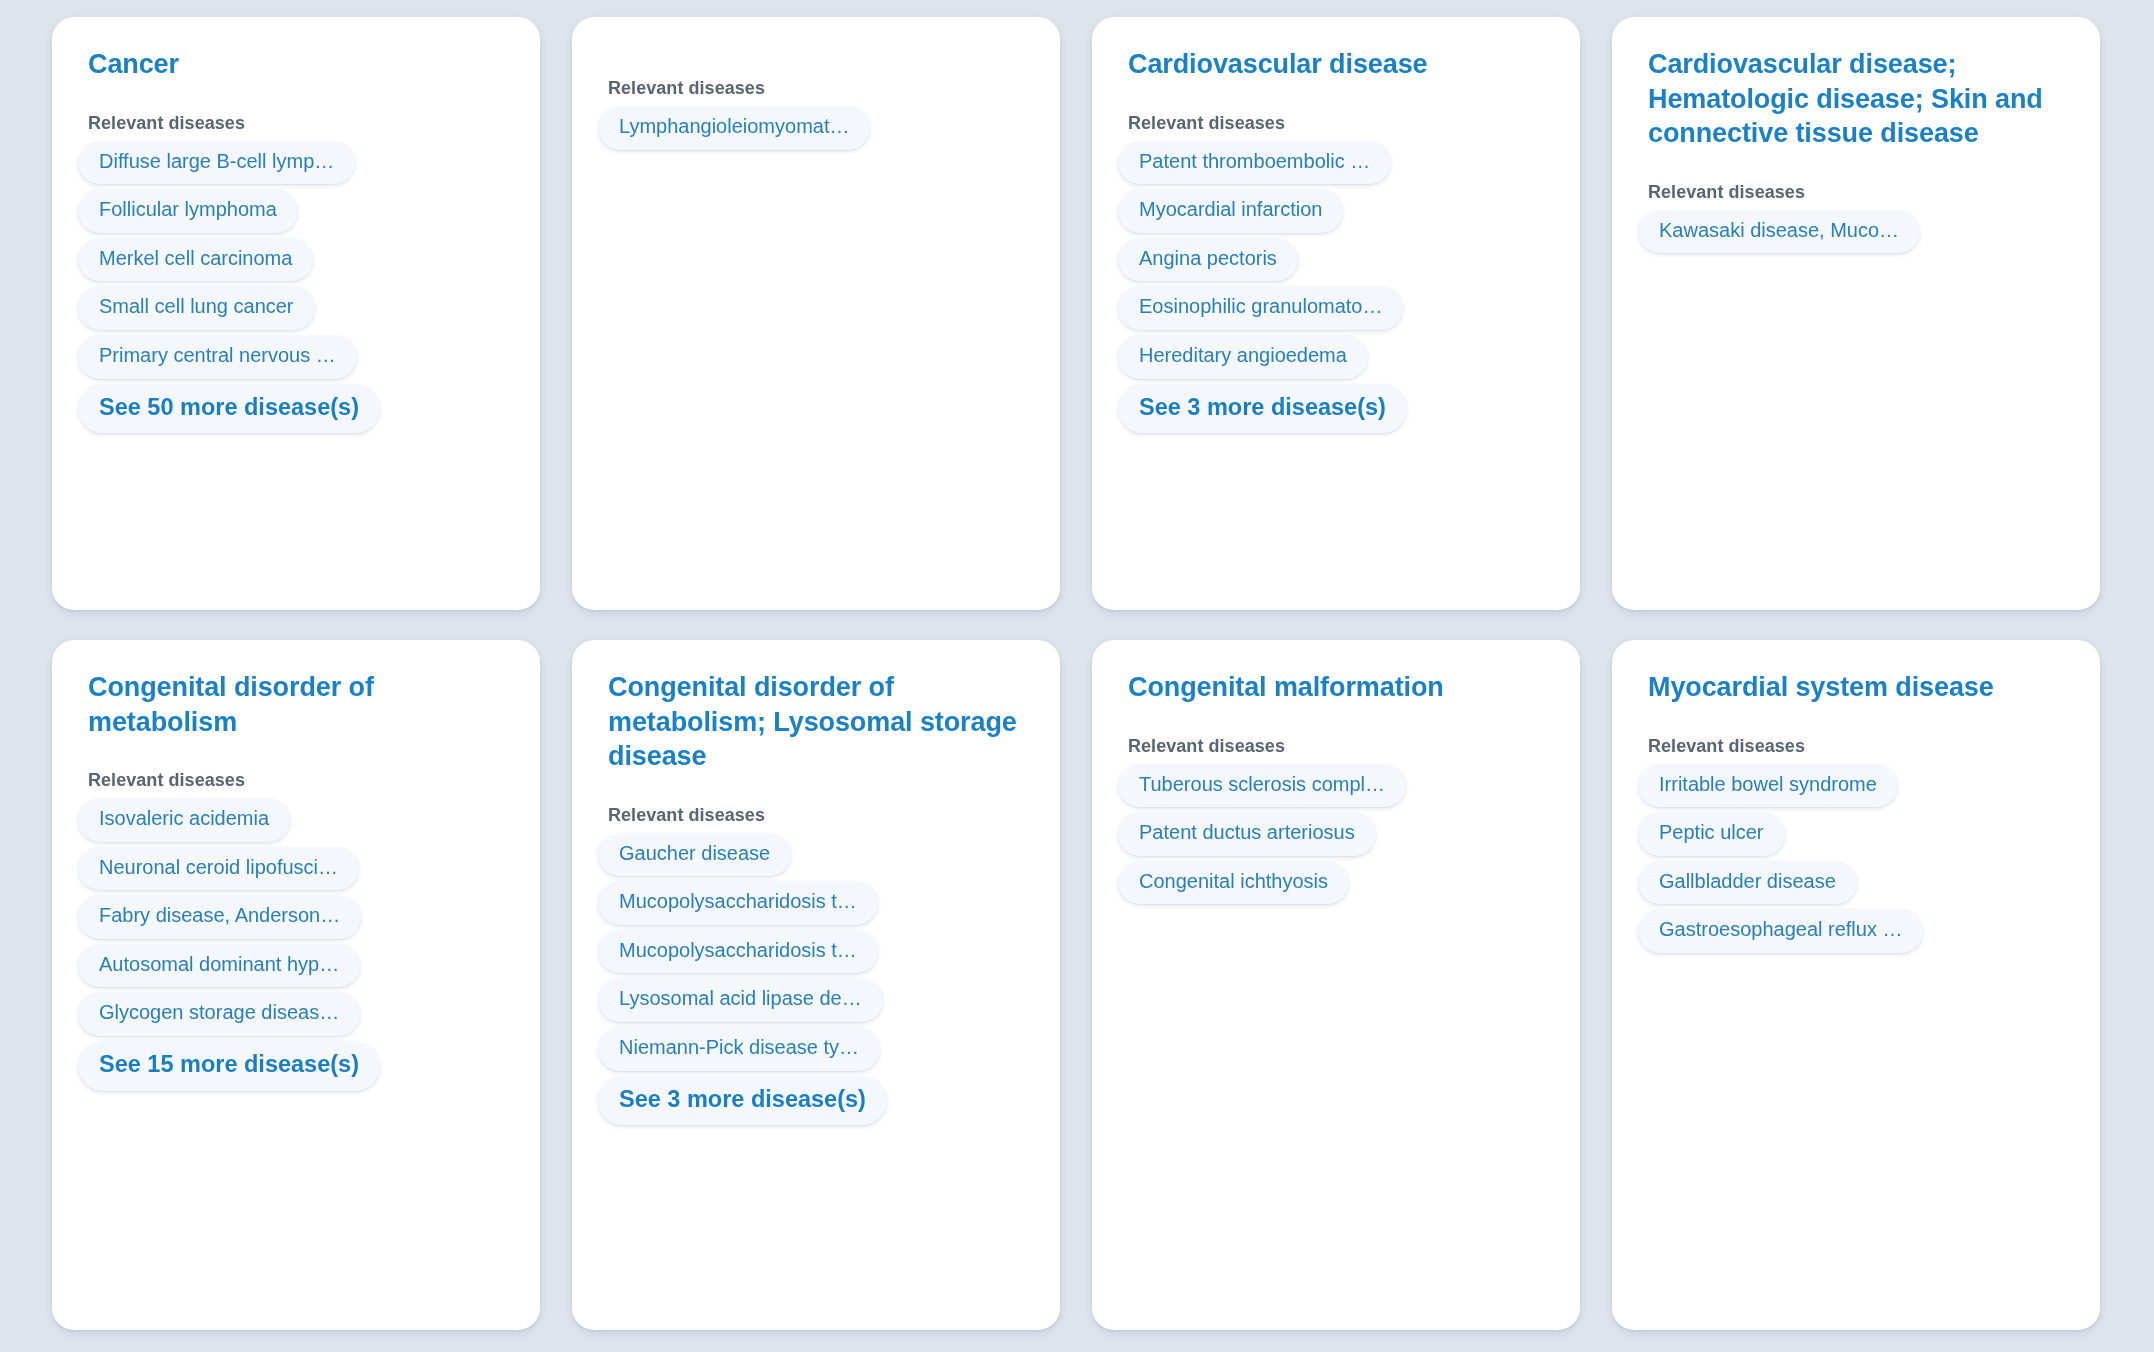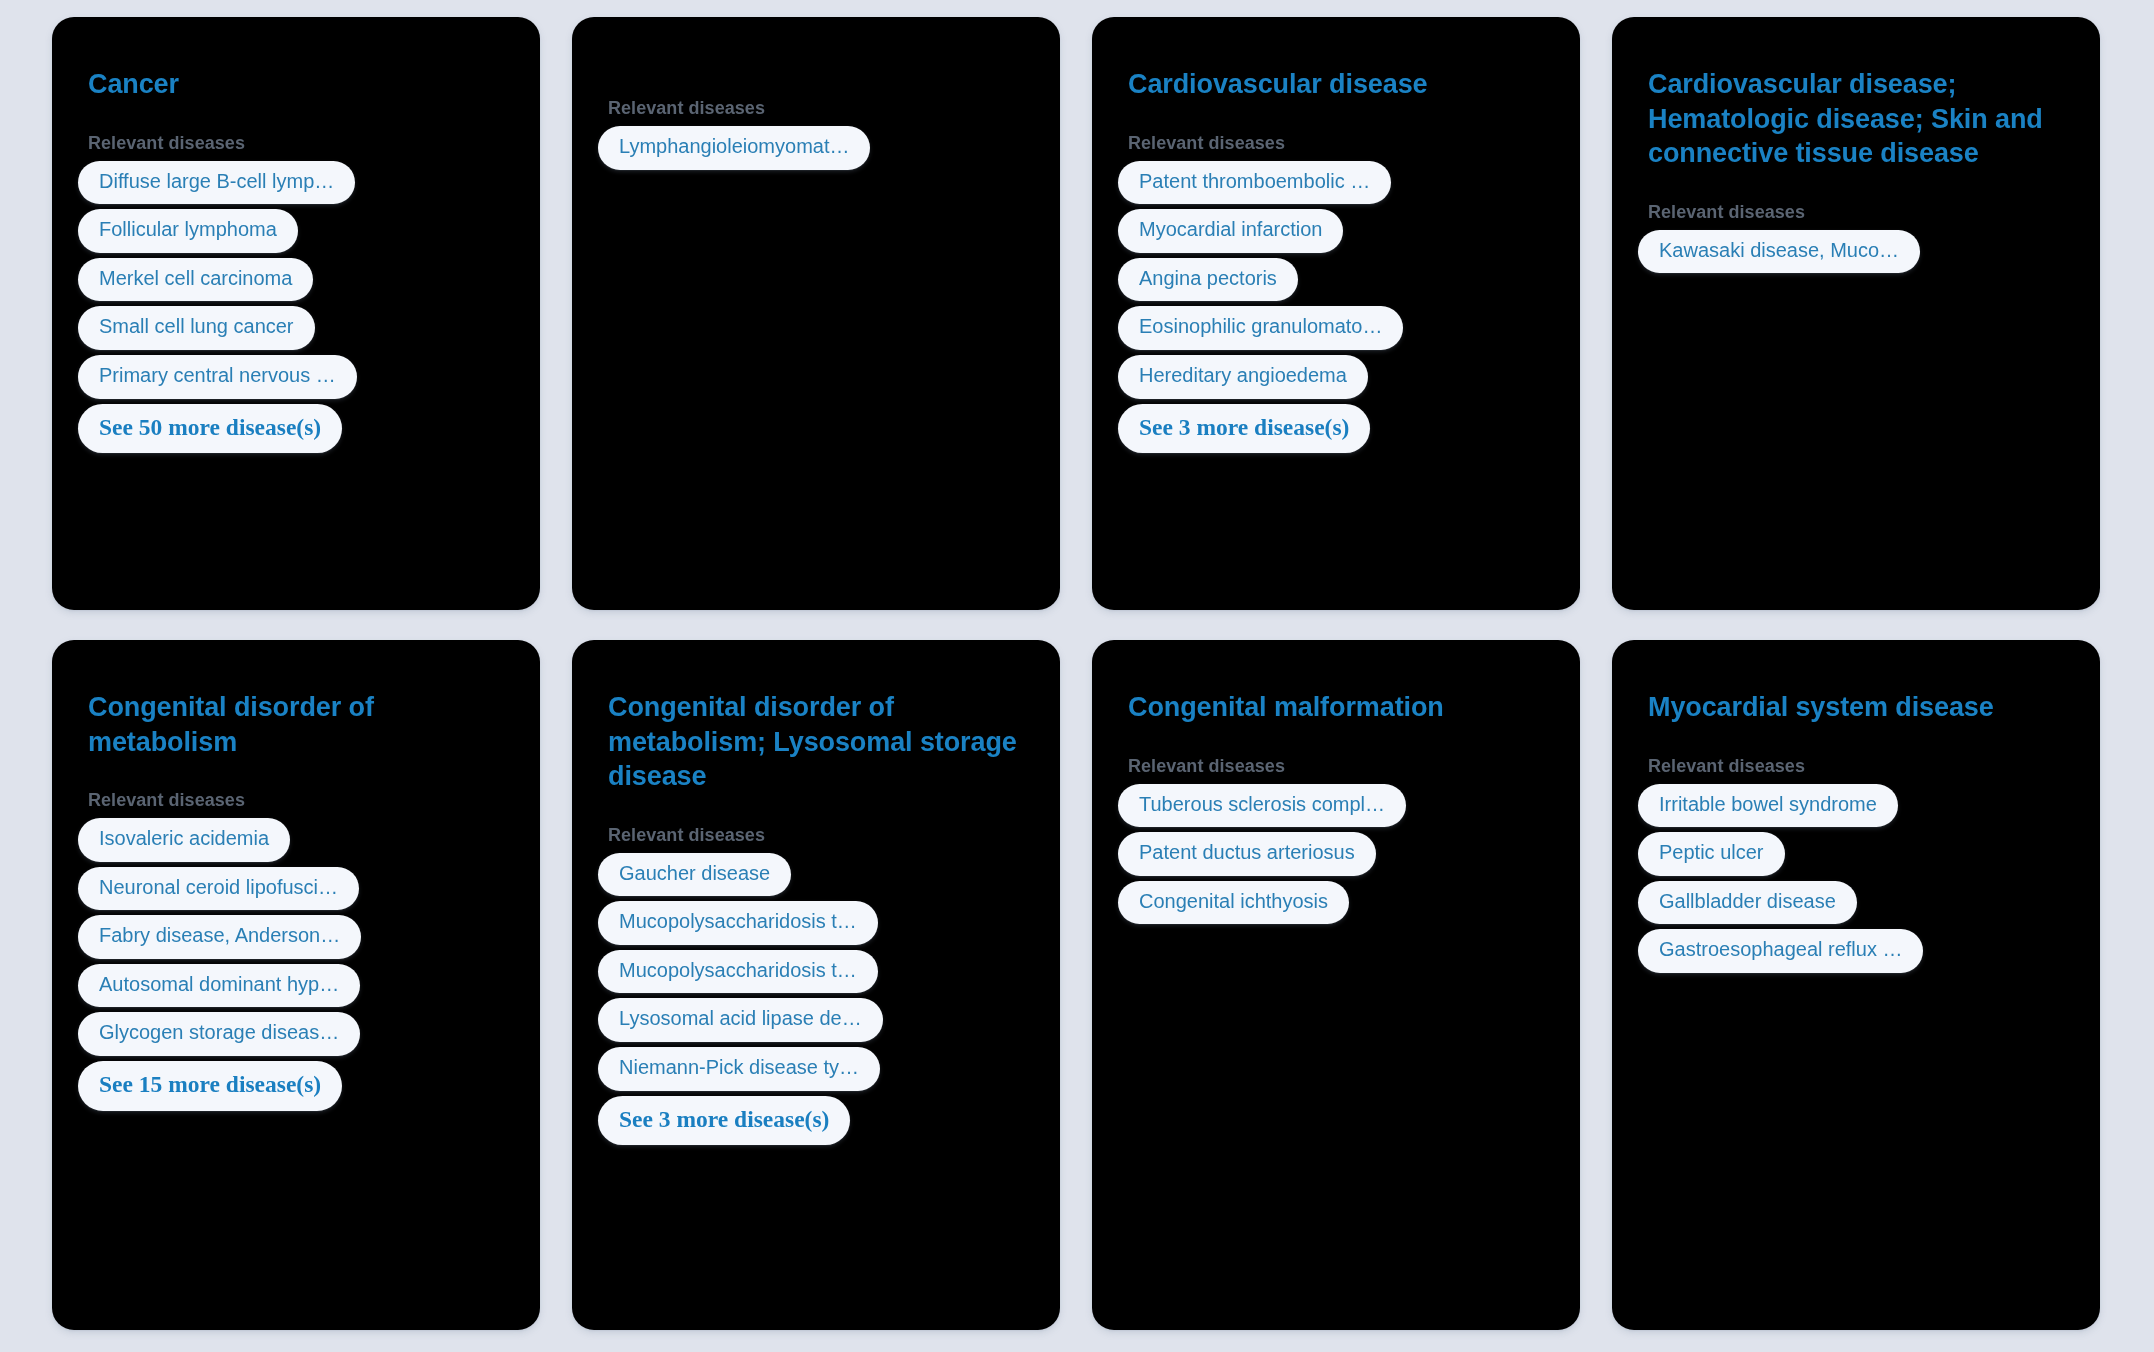--- a/index.html
+++ b/index.html
@@ -19,25 +19,25 @@
     display: grid;
     grid-template-columns: repeat(4, 488px);
     column-gap: 32px;
     row-gap: 30px;
     padding: 17px 0 0 52px;
     box-sizing: border-box;
     align-items: start;
   }
 
   .card {
-    background: #000000;
+    background: #ffffff;
     border-radius: 22px;
     box-shadow: 0 3px 7px rgba(120, 135, 160, 0.22),
                 0 1px 2px rgba(120, 135, 160, 0.14);
-    padding: 50px 26px 30px 26px;
+    padding: 30px 26px 30px 26px;
     box-sizing: border-box;
     min-height: 593px;
   }
   .card.row2 {
     min-height: 690px;
   }
 
   .card-title {
     color: #1a82c4;
     font-size: 27px;
@@ -79,21 +79,20 @@
                 0 1px 1px rgba(130, 145, 170, 0.10);
     box-sizing: border-box;
     cursor: pointer;
   }
 
   .chip.more {
     font-weight: bold;
     color: #1a7fc1;
     font-size: 23.5px;
     padding: 10px 21px 12px 21px;
-    font-family: Liberation Serif, serif;
   }
 </style>
 </head>
 <body>
 
 <div id="grid">
     <div class="card">
       <div class="card-title">Cancer</div>
       <div class="section-label">Relevant diseases</div>
       <div class="chips">

